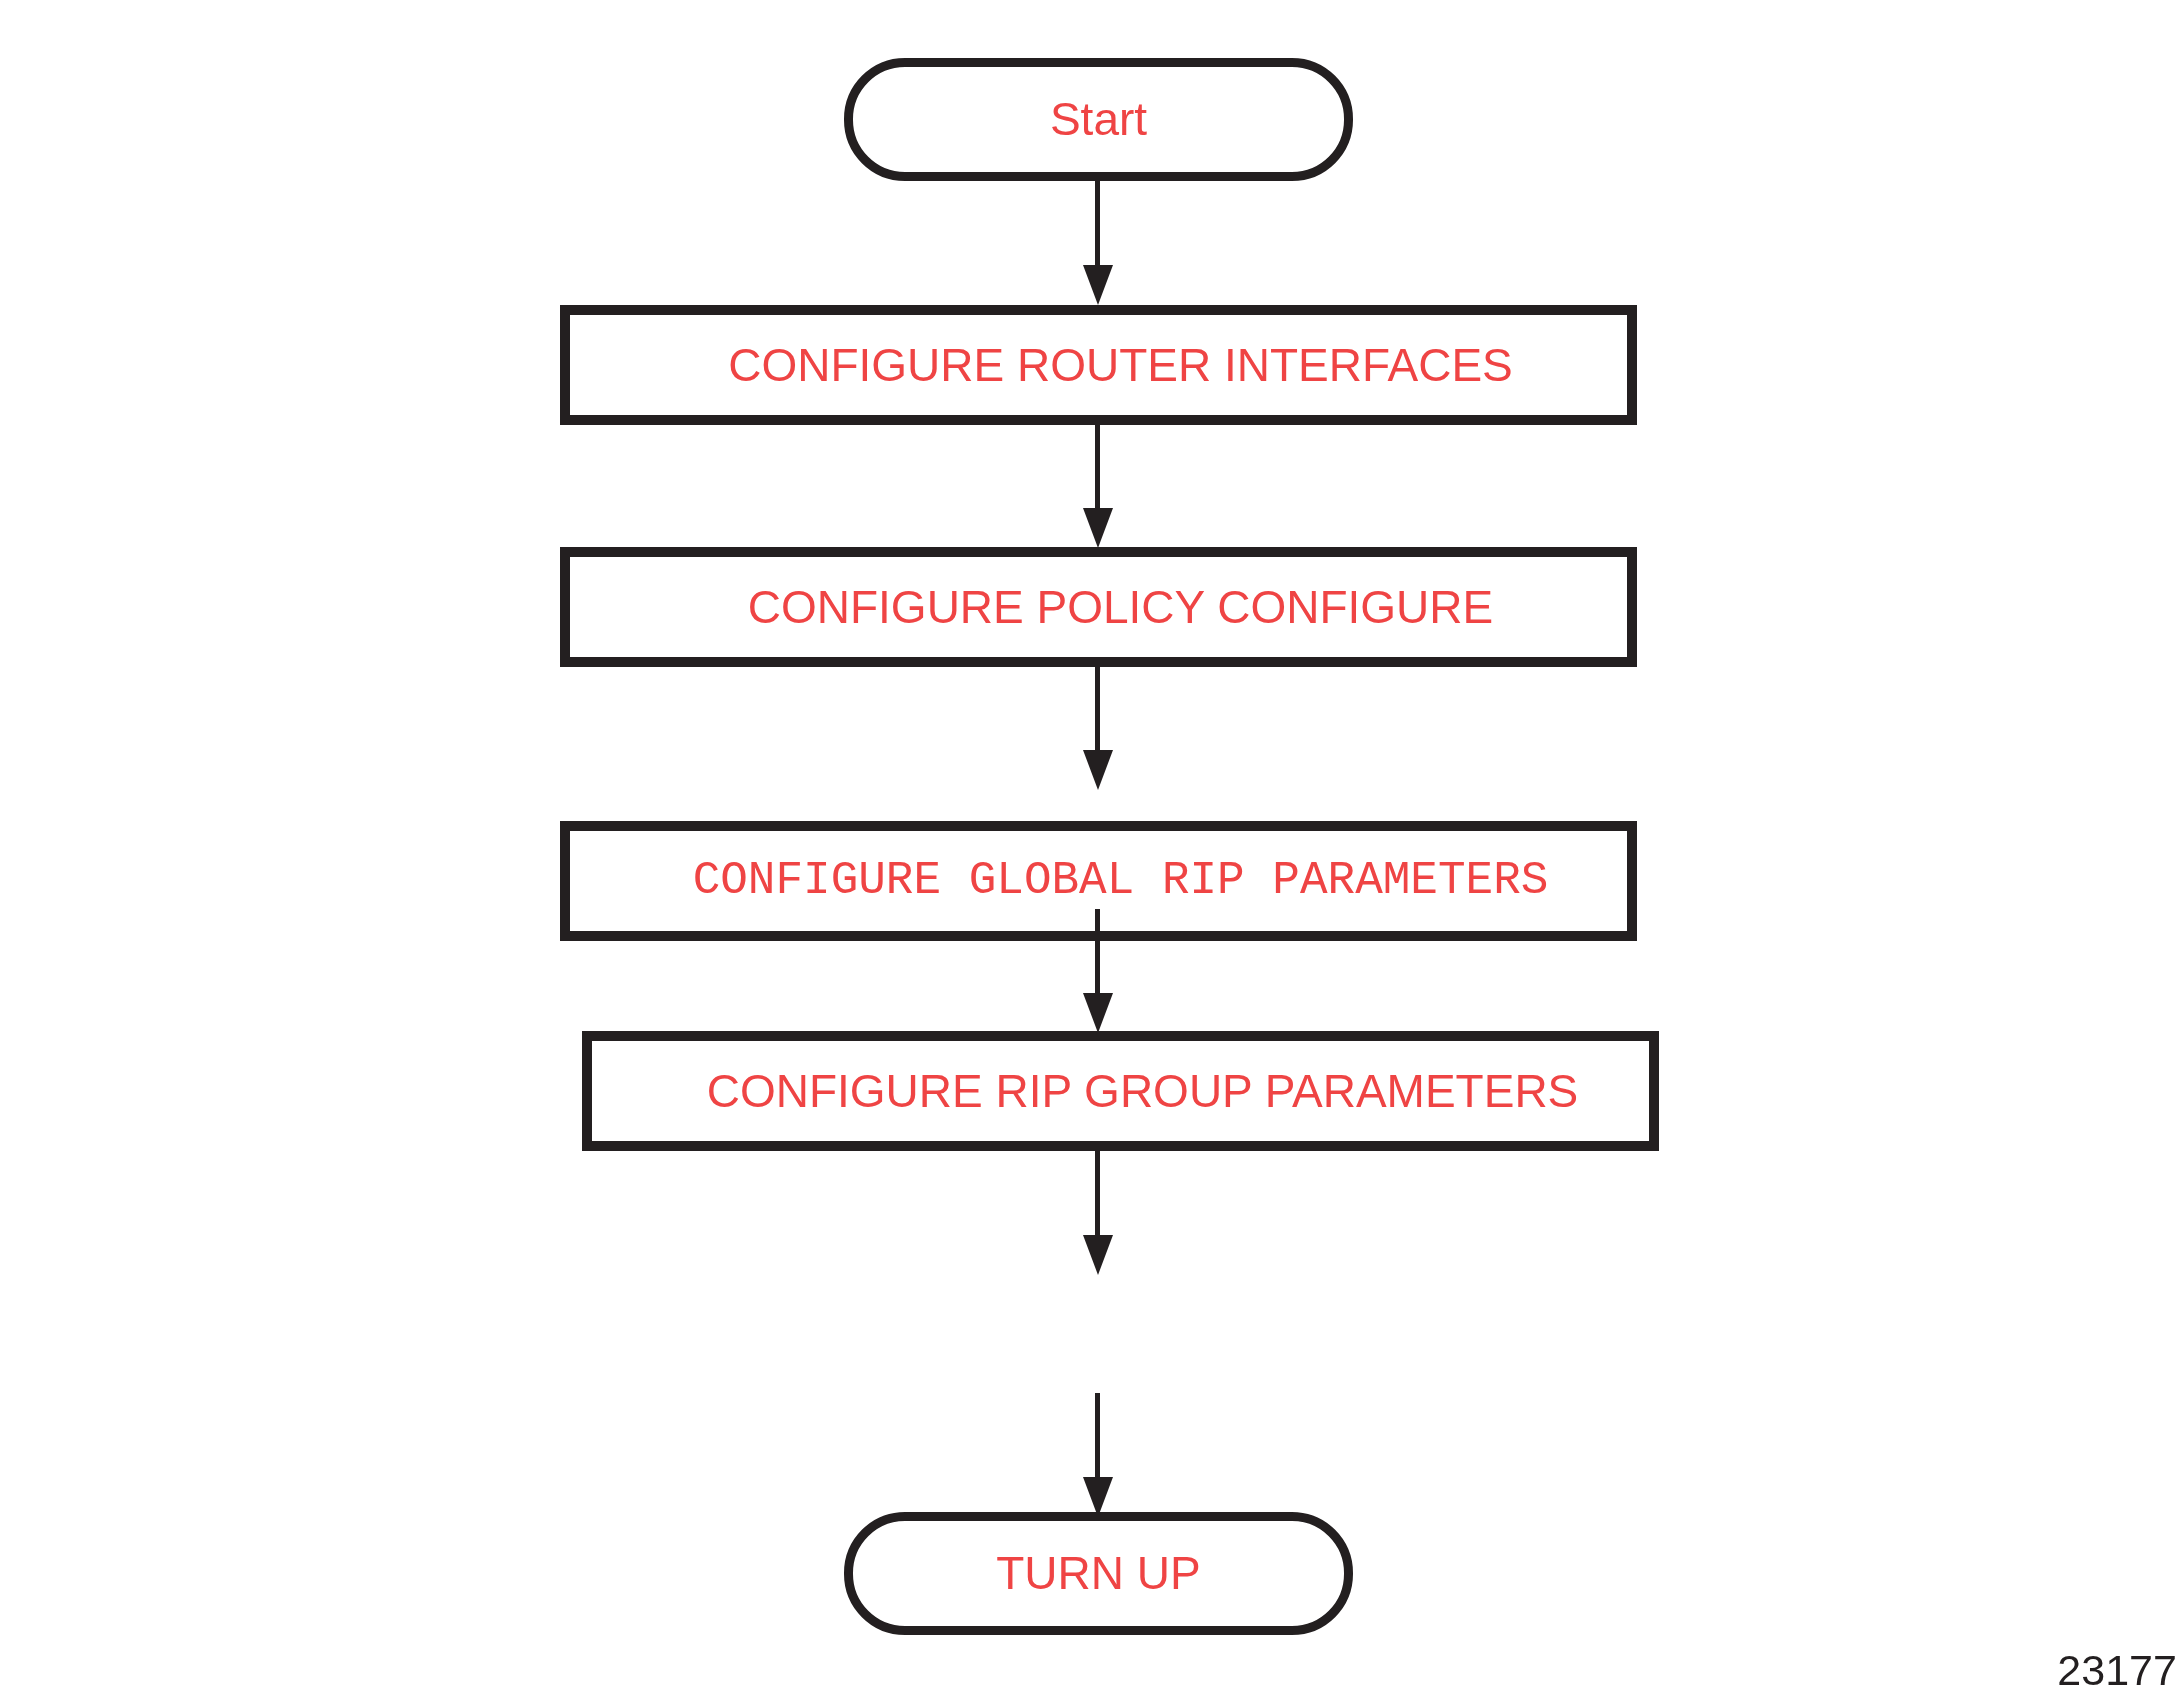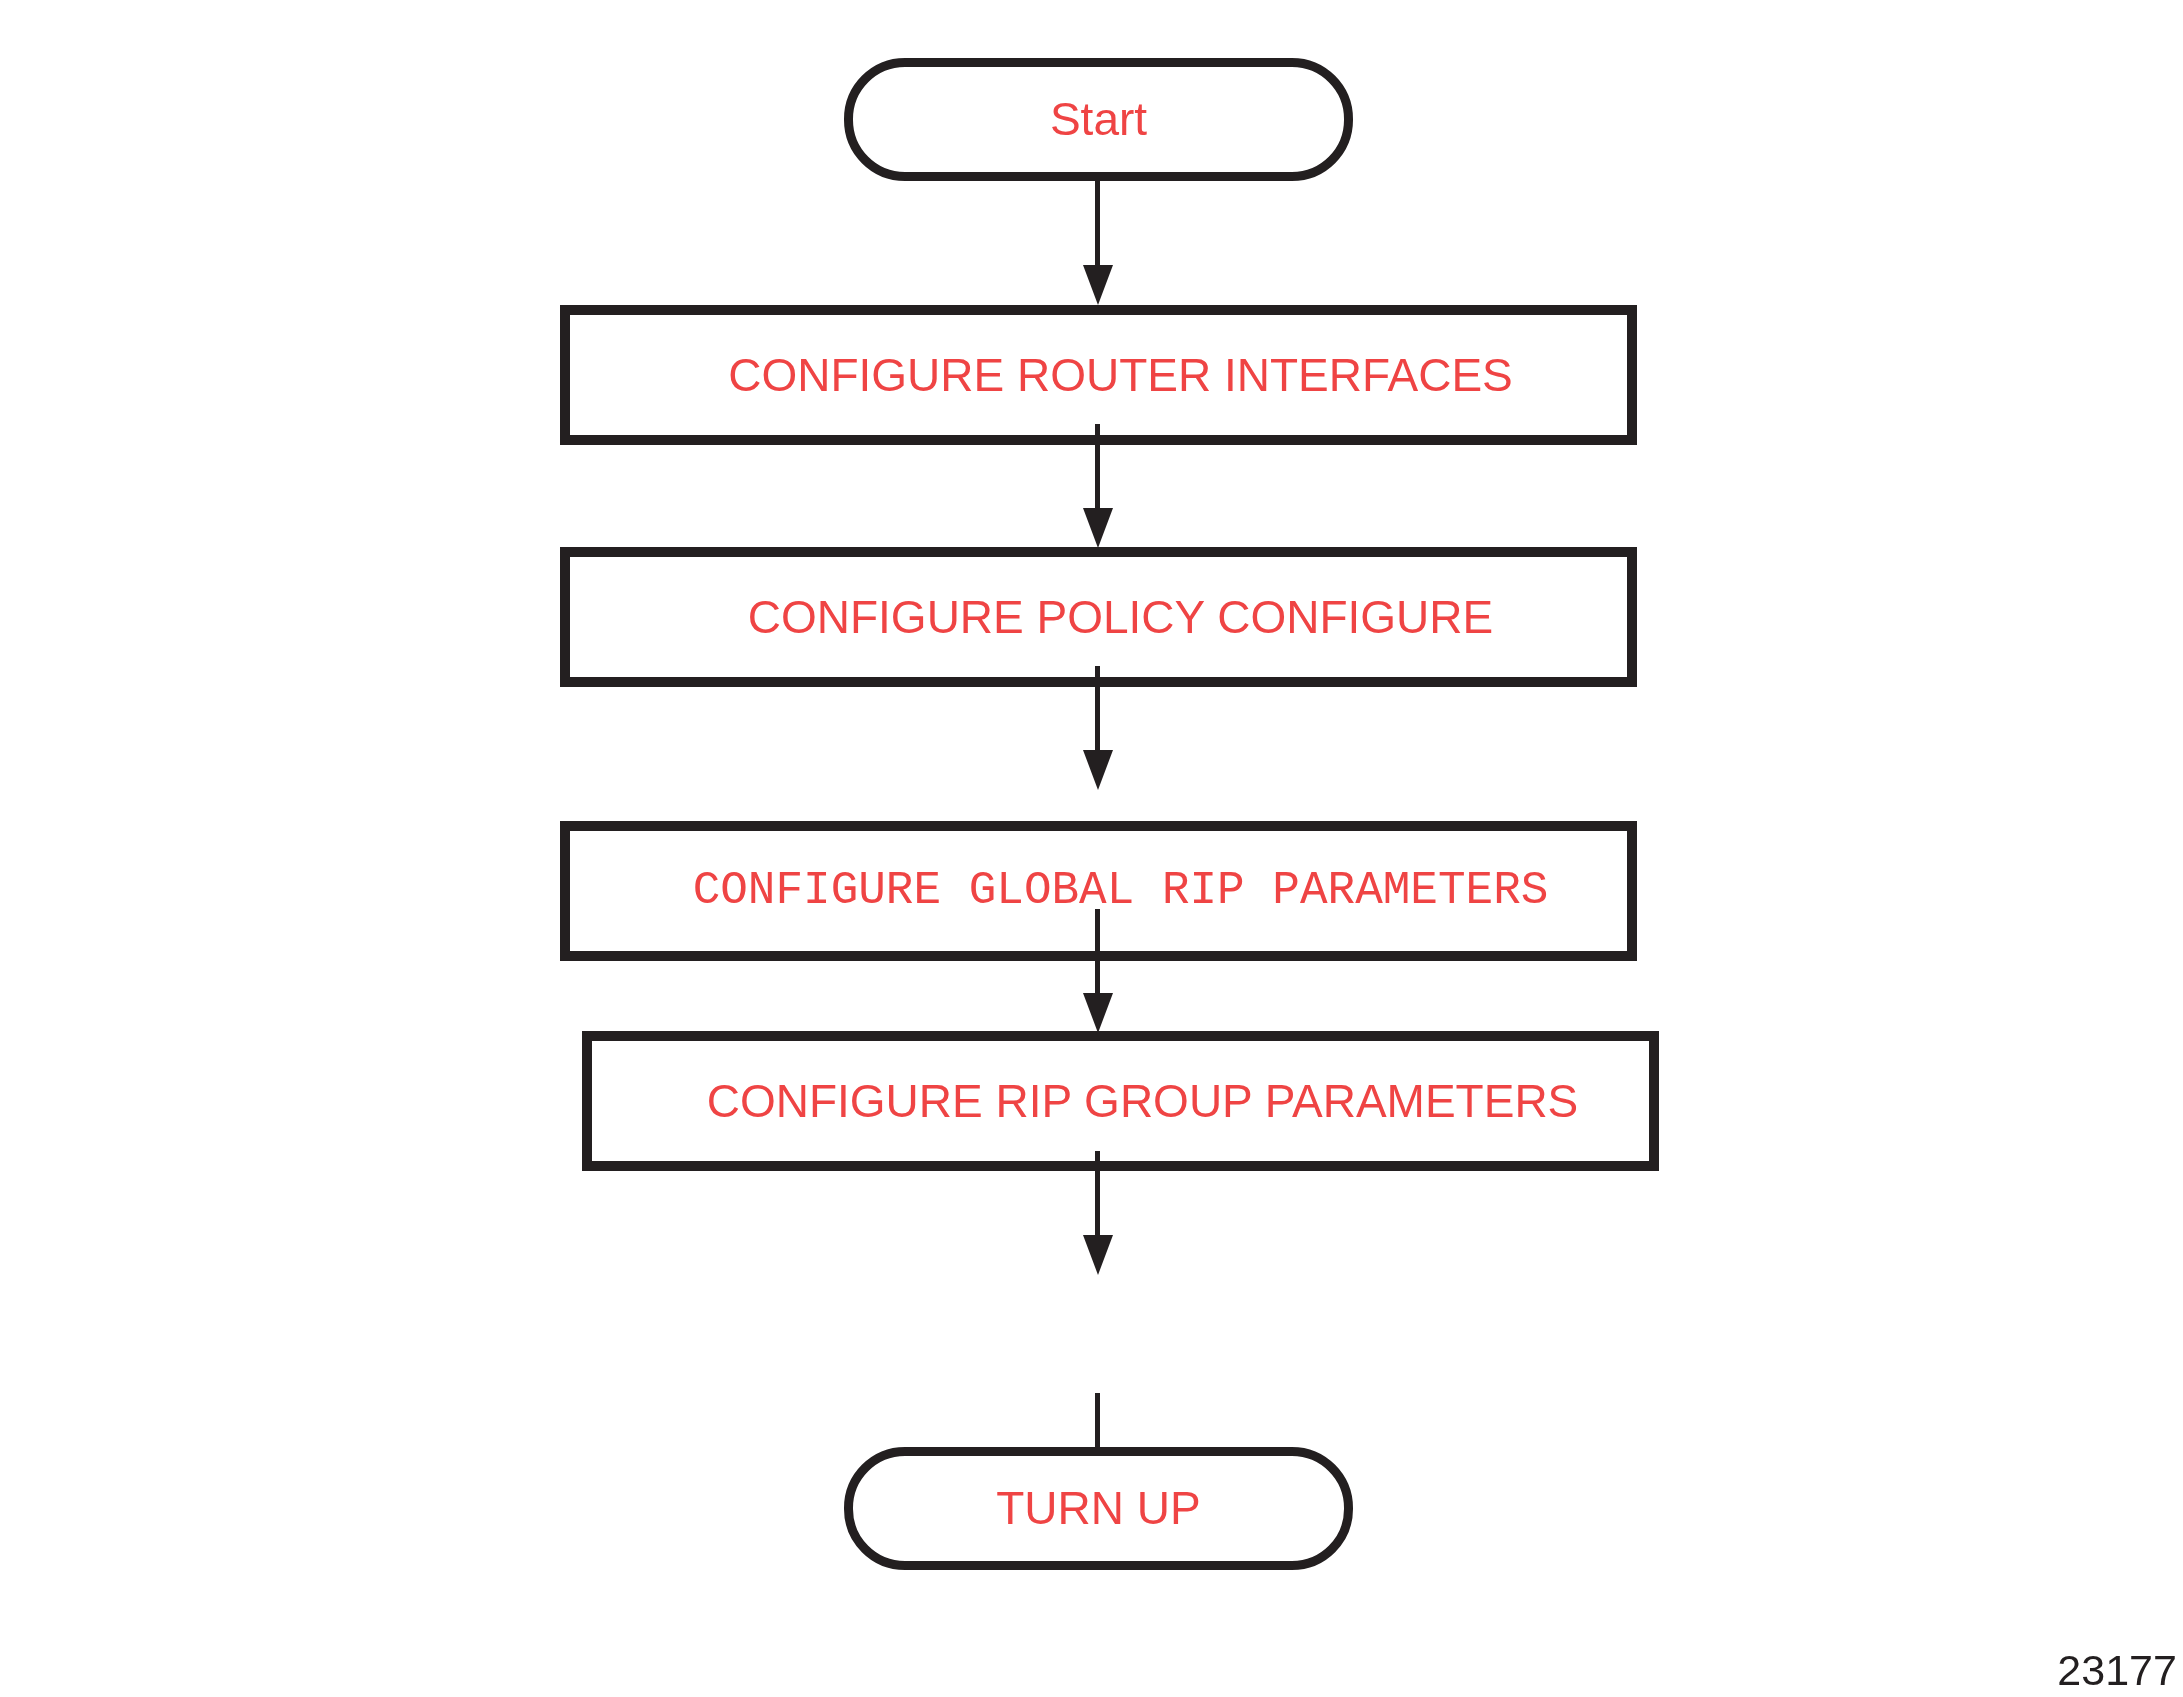--- a/index.html
+++ b/index.html
@@ -33,21 +33,21 @@
   .terminator {
     left: 844px;
     width: 509px;
     height: 123px;
     border-radius: 61px;
     border-width: 9.2px;
   }
   .process {
     left: 560px;
     width: 1077px;
-    height: 140px;
+    height: 120px;
     padding-left: 44px;
   }
   .arrow {
     position: absolute;
     left: 1082px;
     width: 32px;
     height: 124px;
   }
   .arrow .shaft {
     position: absolute;
@@ -125,20 +125,20 @@
     <div class="shaft"></div>
     <div class="head"></div>
   </div>
 
 
   <div class="arrow" style="top:1393px;">
     <div class="shaft"></div>
     <div class="head"></div>
   </div>
 
-  <div class="node terminator" style="top:1447px;">
+  <div class="node terminator" style="top:1512px;">
     <span>TURN UP</span>
   </div>
 
   <div class="fig-num">23177</div>
 
 </div>
 
 
 </body></html>

